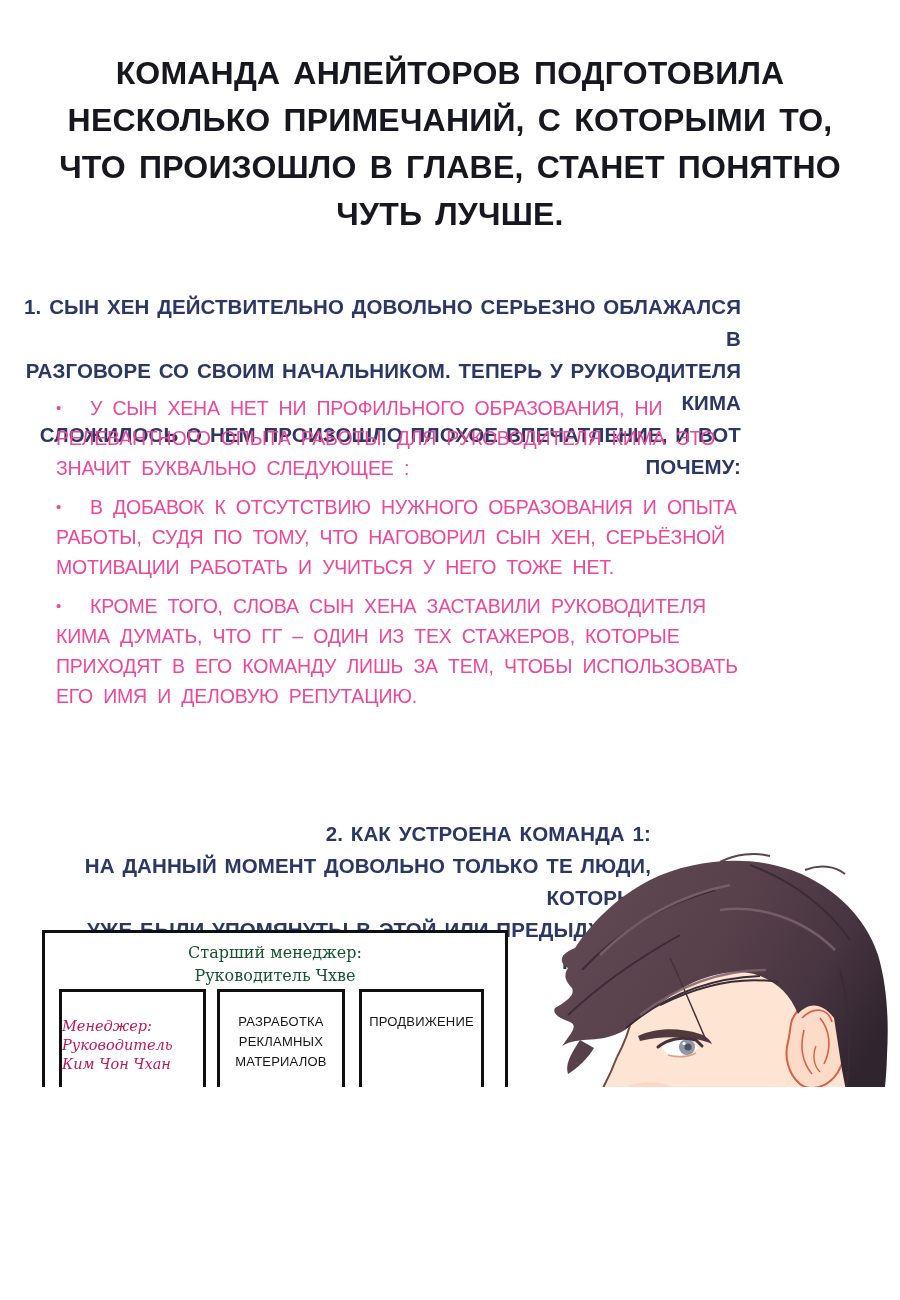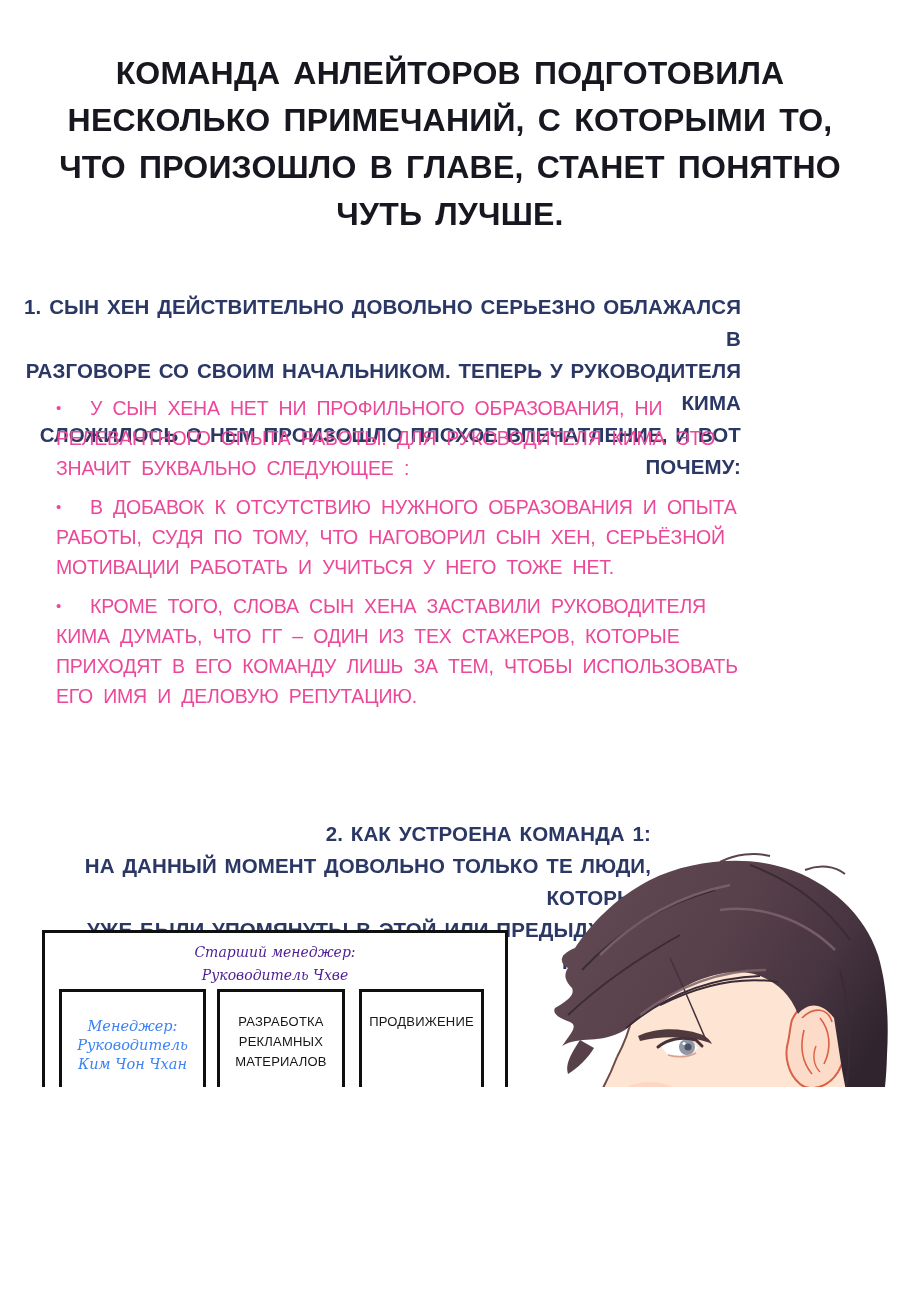--- a/index.html
+++ b/index.html
@@ -30,37 +30,37 @@
   .bullet { padding-left:14px; margin-bottom:9px; }
   .marker { display:inline-block; width:34px; font-size:15px; vertical-align:2px; }
   .bextra { display:block; }
   
   .diagram {
     position:absolute; left:42px; top:930px; width:460px; height:327px;
     border:3px solid #0f0f0f; background:#ffffff;
   }
   .dheader {
     position:absolute; top:8px; left:0; right:0; text-align:center;
-    font-family:"DejaVu Serif", serif; font-style:italic;
-    font-size:14px; line-height:23px; color:#4c1d95;
+    font-family:"DejaVu Serif", serif; 
+    font-size:16px; line-height:23px; color:#14532d;
   }
   .dbox {
     position:absolute; top:56px; height:250px; background:#ffffff;
     border:3px solid #0f0f0f; box-sizing:content-box;
   }
   .dbox1 { left:14px;  width:141px; }
   .dbox2 { left:172px; width:122px; }
   .dbox3 { left:314px; width:119px; }
   .dbox-title {
     margin-top:20px; padding:0 5px; text-align:center;
     font-size:13px; line-height:20px; color:#161616; letter-spacing:0.2px;
   }
   .dscript {
-    text-align:center; font-family:"DejaVu Serif", serif; font-style:italic;
-    font-size:14.5px; line-height:19px; color:#3b82f6;
+    text-align:left; font-family:"DejaVu Serif", serif; font-style:italic;
+    font-size:14.5px; line-height:19px; color:#be185d;
   }
   .dmanager { margin-top:25px; }
   .dintern  { margin-top:32px; }
   
   .character { position:absolute; left:520px; top:850px; width:380px; height:450px; }
 </style>
 </head>
 <body>
 
 <div class="page">

